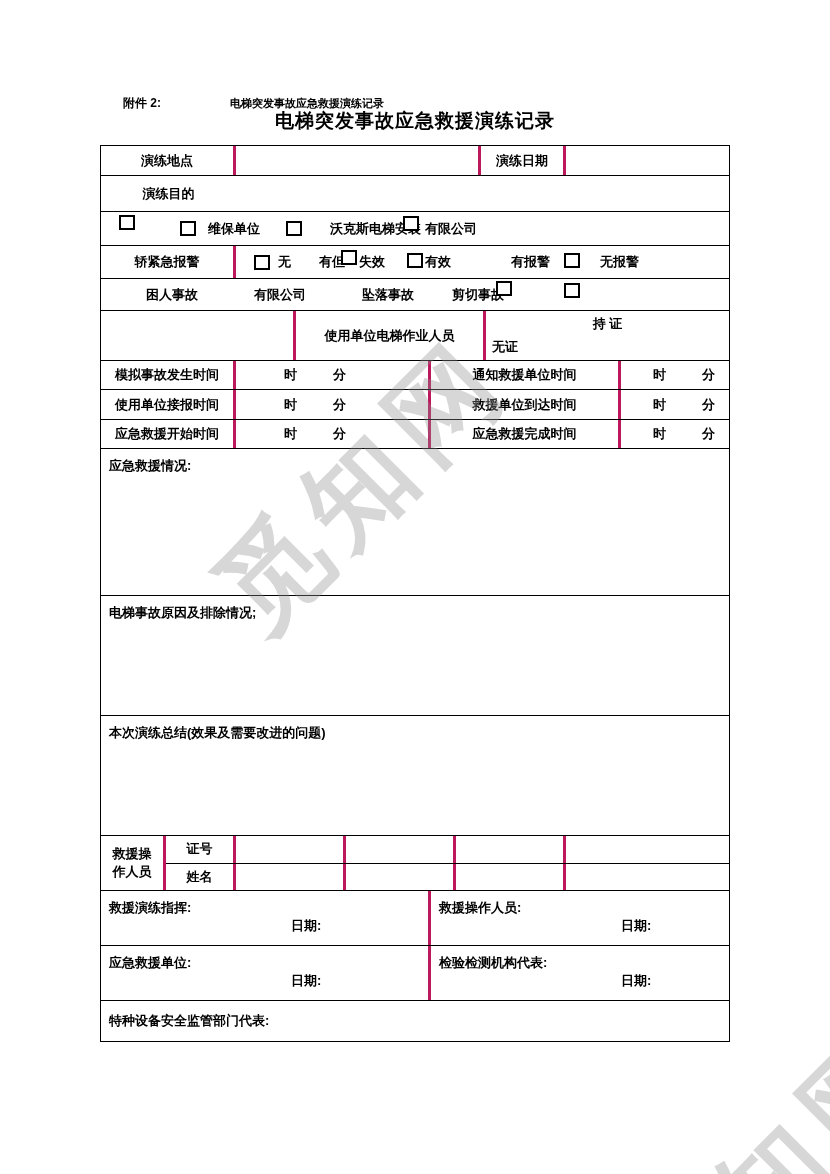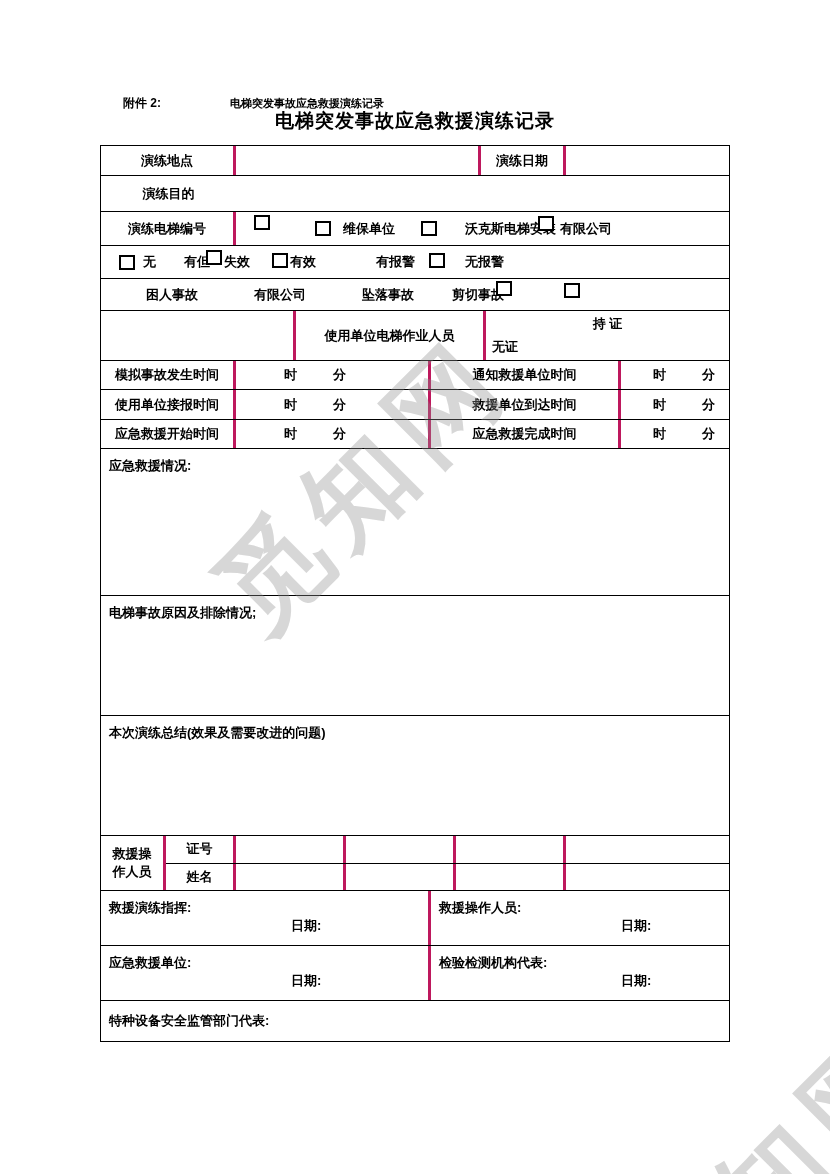--- a/index.html
+++ b/index.html
@@ -64,37 +64,37 @@
       <div class="c" style="width:245px"></div>
       <div class="c lbl" style="width:85px">演练日期</div>
       <div class="c" style="flex:1"></div>
     </div>
 
     <div class="r" style="height:36px">
       <div class="c lbl" style="width:135px">演练目的</div>
     </div>
 
     <div class="r" style="height:34px">
-      <div class="c lbl" style="width:135px">演练电梯编号</div>
       <div class="c" style="flex:1; padding-left:18px">
         <span class="cb" style="position:relative; top:-6px"></span>
         <span class="sp" style="width:45px"></span>
         <span class="cb"></span>
         <span class="sp" style="width:12px"></span>
         <span>维保单位</span>
         <span class="sp" style="width:26px"></span>
         <span class="cb"></span>
         <span class="sp" style="width:28px"></span>
         <span>沃克斯电梯安装</span>
         <span class="cb" style="position:relative; top:-5px; margin-left:-18px"></span>
         <span style="margin-left:6px">有限公司</span>
       </div>
     </div>
 
     <div class="r" style="height:33px">
+      <div class="c lbl" style="width:135px">轿紧急报警</div>
       <div class="c" style="flex:1; padding-left:18px">
         <span class="cb"></span>
         <span class="sp" style="width:8px"></span>
         <span>无</span>
         <span class="sp" style="width:28px"></span>
         <span>有但</span>
         <span class="cb" style="position:relative; top:-5px; margin-left:-4px"></span>
         <span style="margin-left:2px">失效</span>
         <span class="sp" style="width:22px"></span>
         <span class="cb" style="position:relative; top:-2px"></span>

